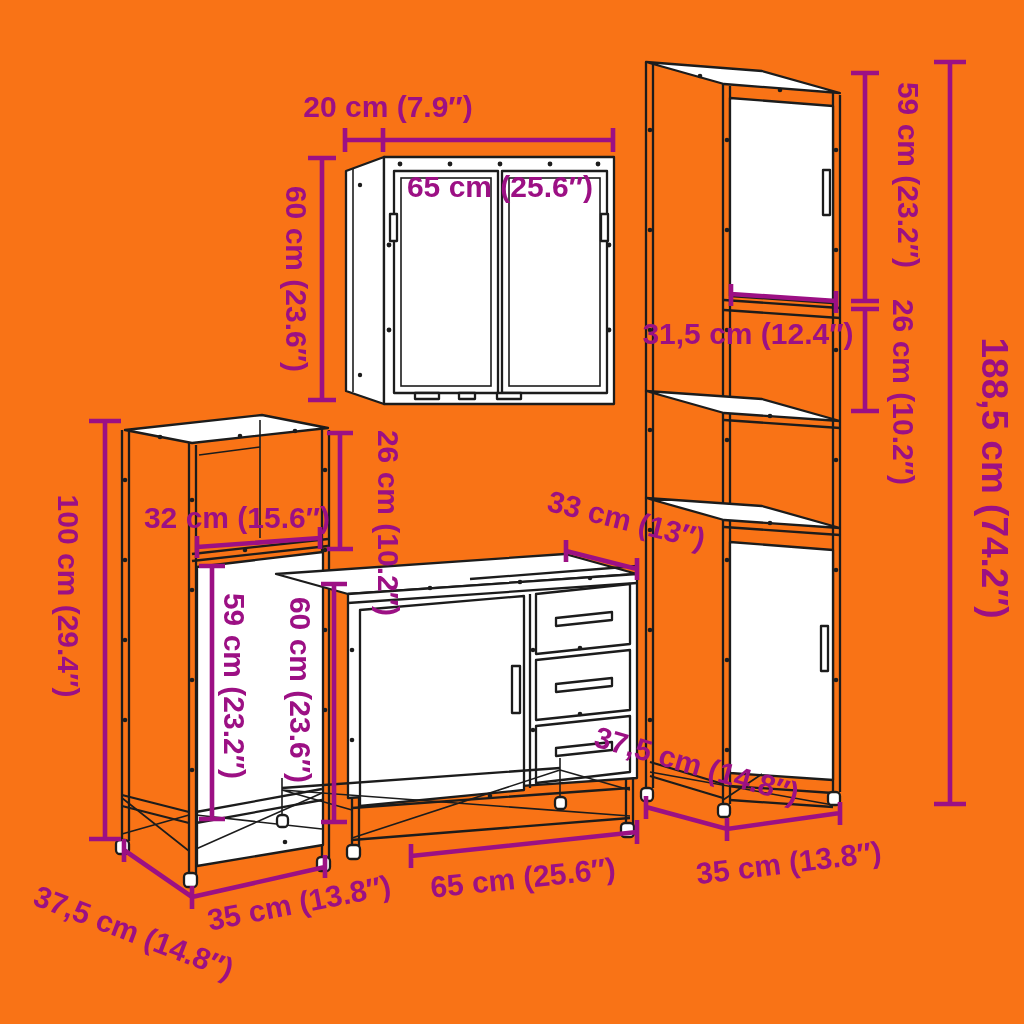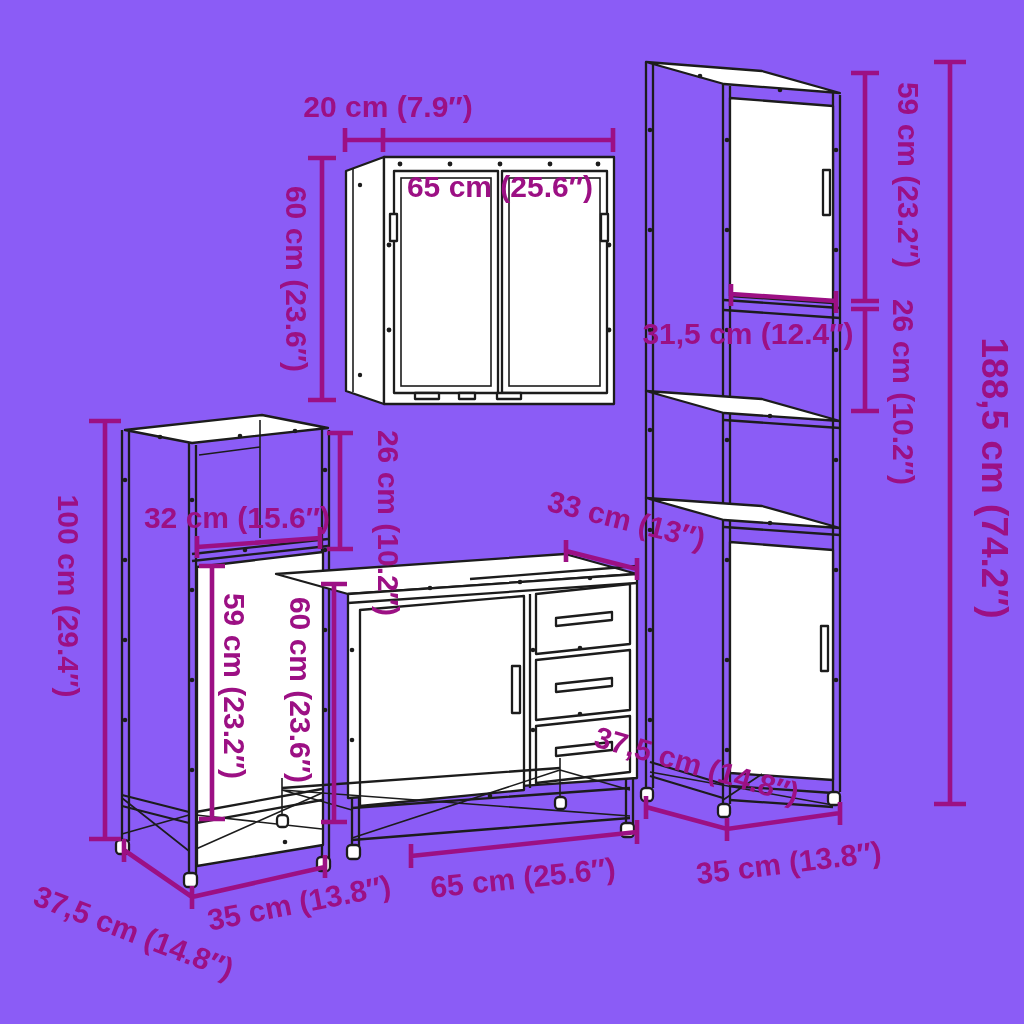--- a/index.html
+++ b/index.html
@@ -1,16 +1,16 @@
 <!DOCTYPE html>
 <html><head>
 <meta charset="utf-8">
 <style>
   html,body{margin:0;padding:0;background:#ffffff;}
-  .stage{width:1024px;height:1024px;position:relative;background:#8b5cf6;overflow:hidden;}
+  .stage{width:1024px;height:1024px;position:relative;background:#f97316;overflow:hidden;}
   svg{display:block;}
   .art{stroke:#1c1c1c;stroke-width:2.3;fill:none;stroke-linejoin:round;}
   .artf{stroke:#1c1c1c;stroke-width:2.3;fill:#ffffff;stroke-linejoin:round;}
   .thin{stroke:#1c1c1c;stroke-width:1.6;fill:none;}
   .scr{fill:#1c1c1c;stroke:none;}
   .dim{stroke:#9c1084;stroke-width:4.6;fill:none;}
   .lbl{fill:#9c1084;font-family:"Liberation Sans","DejaVu Sans",sans-serif;
        font-weight:bold;font-size:30px;}
   .lbl-big{font-size:37px;}
 </style>

